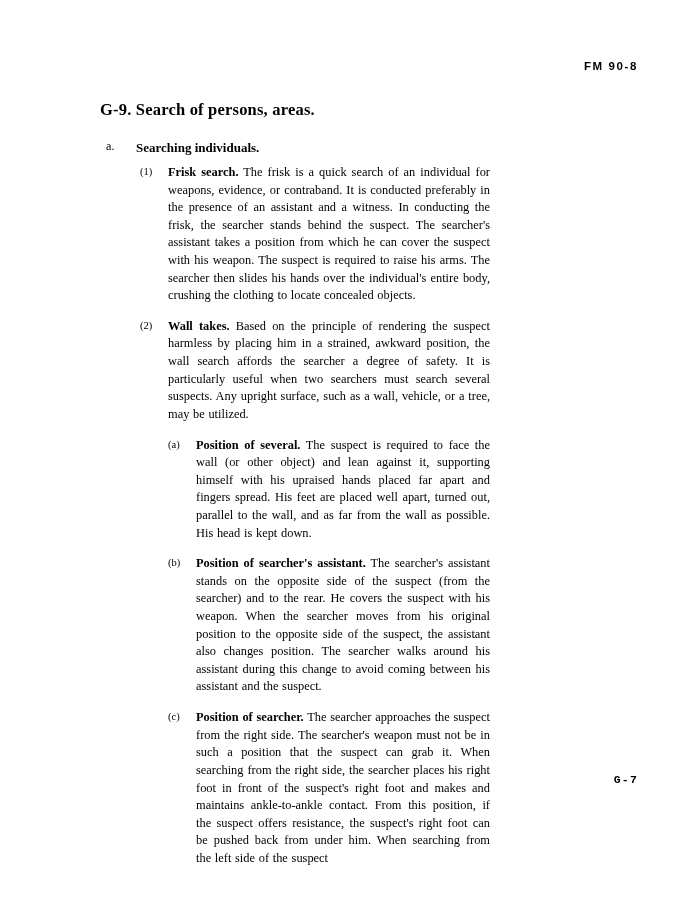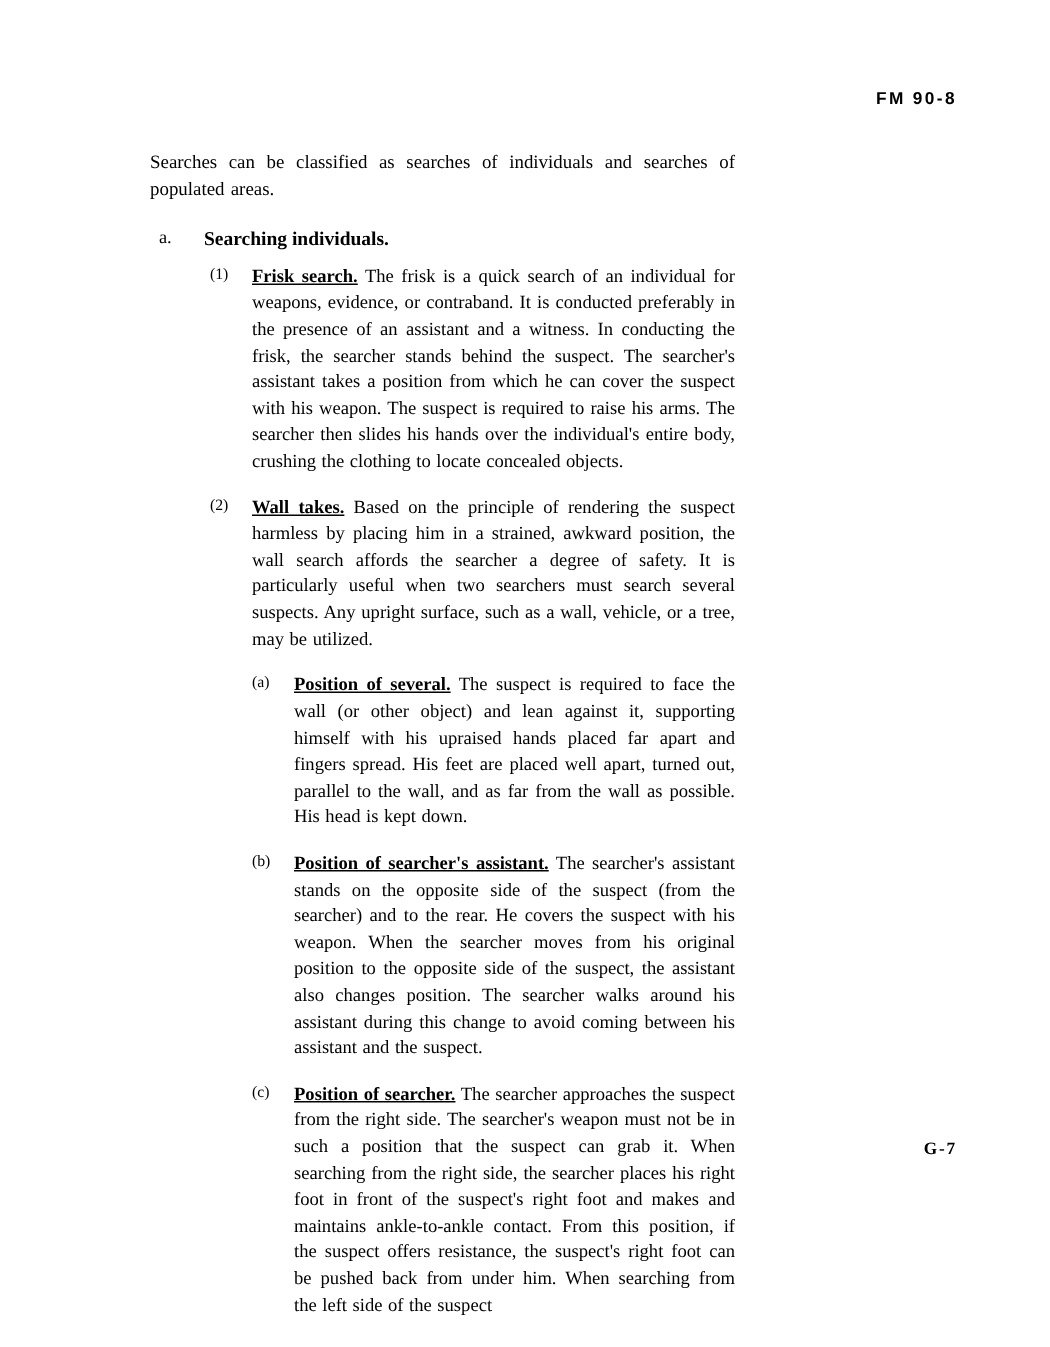--- a/index.html
+++ b/index.html
@@ -26,23 +26,23 @@
     position: absolute;
     top: 60px;
     right: 62px;
     font-family: "Liberation Sans", sans-serif;
     font-weight: bold;
     font-size: 11.5px;
     letter-spacing: 1.6px;
   }
   .footer-ref {
     position: absolute;
-    bottom: 126px;
+    bottom: 112px;
     right: 62px;
-    font-family: Liberation Serif, serif;
+    font-family: Liberation Mono, monospace;
     font-weight: bold;
     font-size: 11.5px;
     letter-spacing: 1.2px;
   }
   .content {
     position: absolute;
     left: 100px;
     top: 100px;
     width: 400px;
   }
@@ -99,36 +99,35 @@
     font-size: 10.5px;
   }
   .para {
     font-size: 12.4px;
     line-height: 1.42;
     text-align: justify;
     word-spacing: 0.6px;
   }
   .para b {
     font-weight: bold;
-    text-decoration: underline;
   }
   .w-num { width: 322px; }
   .w-alpha { width: 294px; }
 </style>
 </head>
 <body>
 
 <div class="page">
 
   <div class="header-ref">FM 90-8</div>
 
   <div class="content">
 
+    <h1 class="section-title">G-9. Search of persons, areas.</h1>
 
-    <p class="intro">Searches can be classified as searches of individuals and searches of populated areas.</p>
 
     <div class="lvl-a">
       <span class="marker">a.</span>
       <span class="lvl-a-title">Searching individuals.</span>
     </div>
 
     <div class="lvl-num">
       <span class="marker">(1)</span>
       <div class="para w-num"><b>Frisk search.</b><span> The frisk is a quick search of an individual for weapons, evidence, or contraband. It is conducted preferably in the presence of an assistant and a witness. In conducting the frisk, the searcher stands behind the suspect. The searcher's assistant takes a position from which he can cover the suspect with his weapon. The suspect is required to raise his arms. The searcher then slides his hands over the individual's entire body, crushing the clothing to locate concealed objects.</span></div>
     </div>

